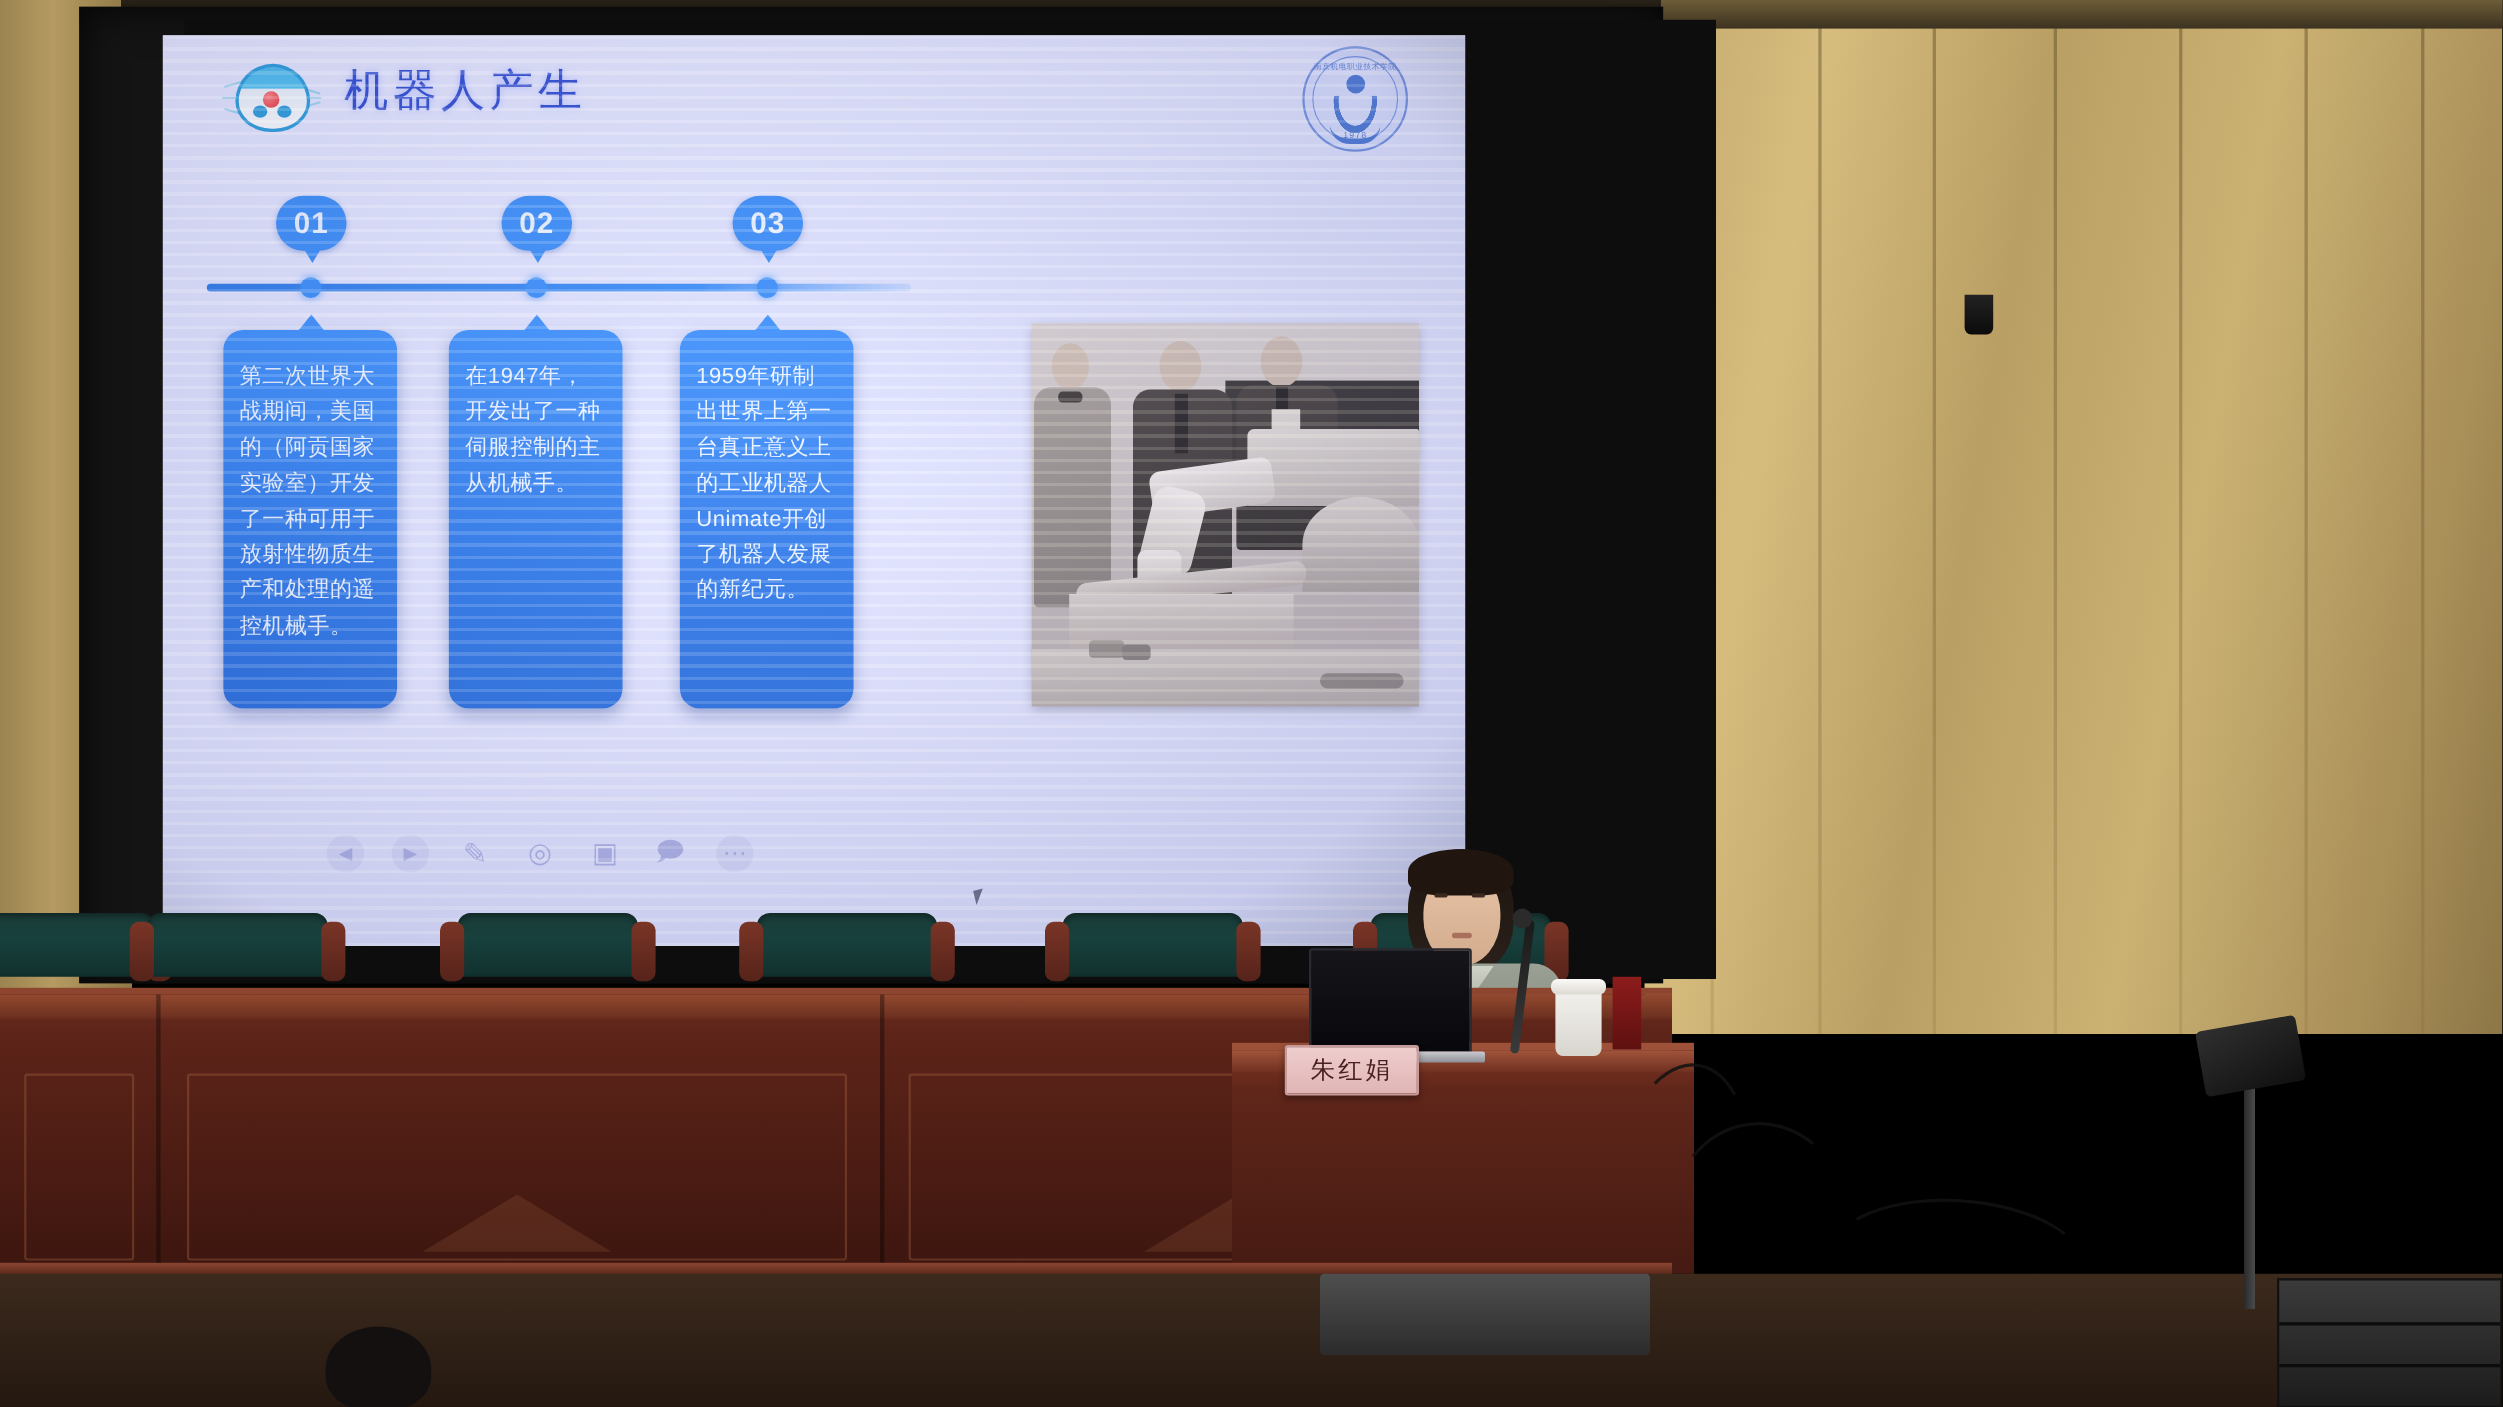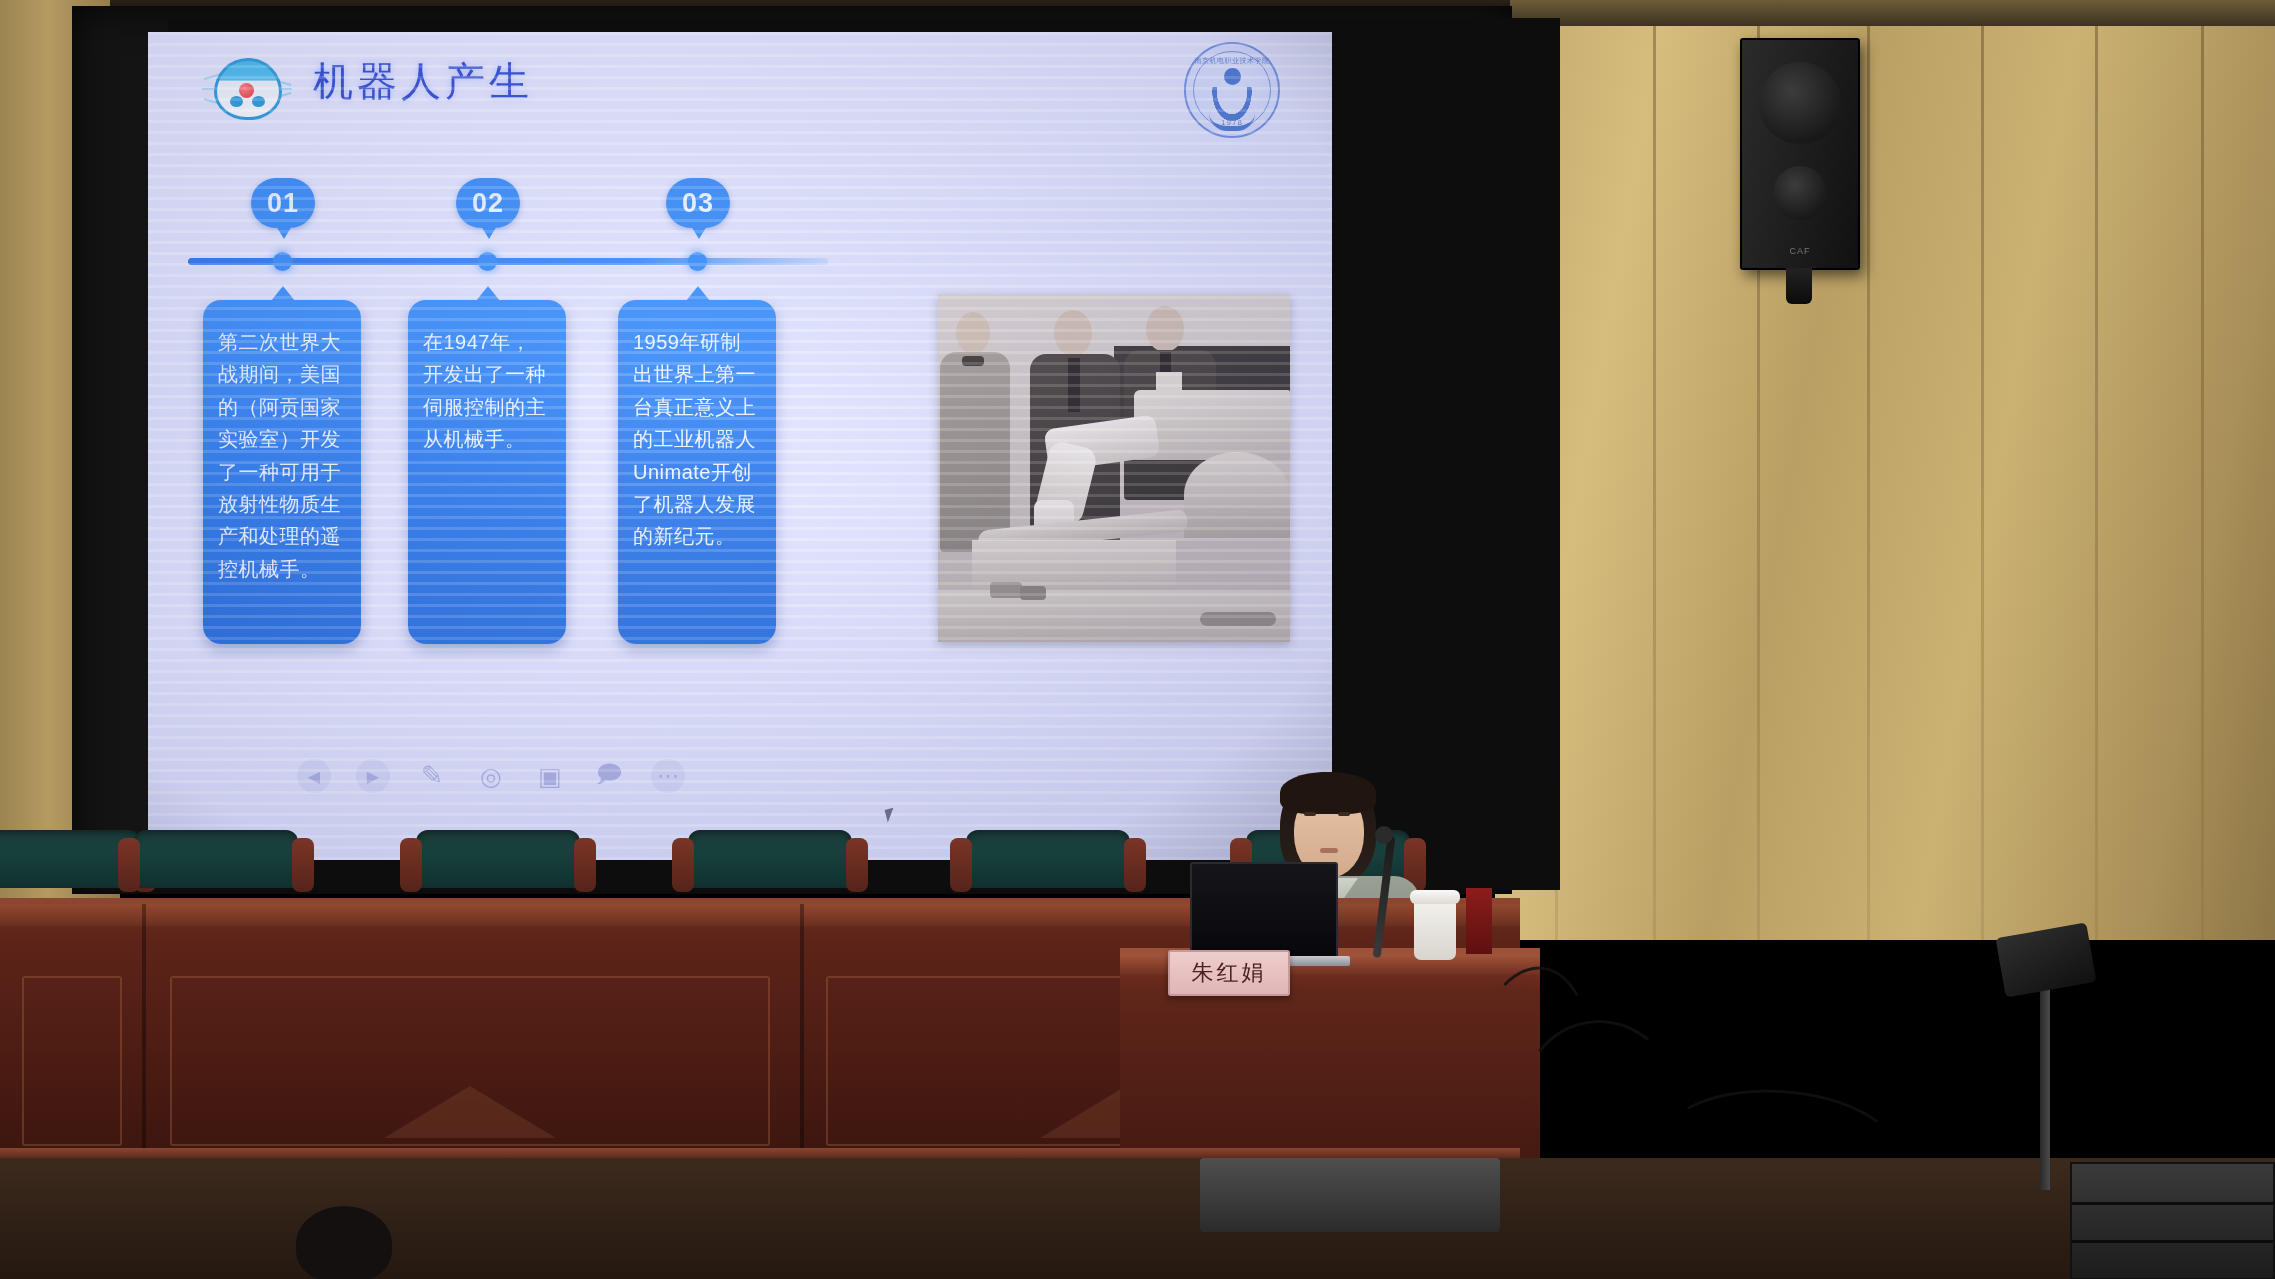--- a/index.html
+++ b/index.html
@@ -328,25 +328,20 @@
           </div>
       </div>
     </div>
 
     <div class="scanlines"></div>
     <div class="slide-vignette"></div>
   </div>
 
   <div class="cursor-arrow"></div>
 
-  <div class="wall-speaker">
-    <div class="spk-driver" style="top:22px;width:82px;height:82px"></div>
-    <div class="spk-driver" style="top:126px;width:54px;height:54px"></div>
-    <div class="spk-brand">CAF</div>
-  </div>
   <div class="spk-bracket"></div>
 
   <div class="chair-row">
     <div class="chair" style="left:-40px">
       <div class="chair-back"></div>
         <div class="chair-arm r"></div>
       </div>
     <div class="chair" style="left:118px">
       <div class="chair-back"></div>
         <div class="chair-arm l"></div>

